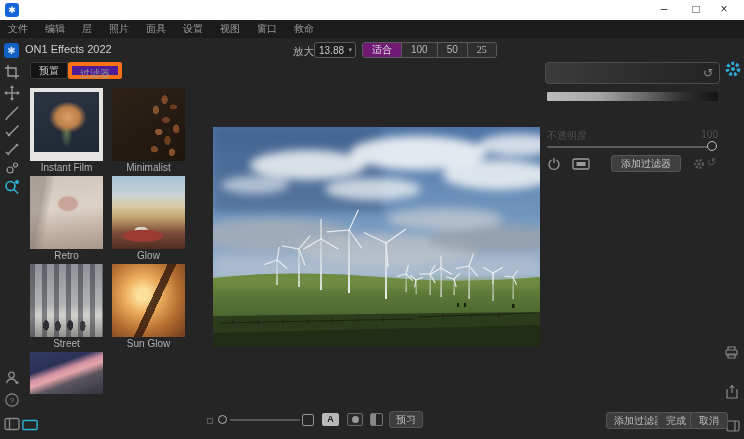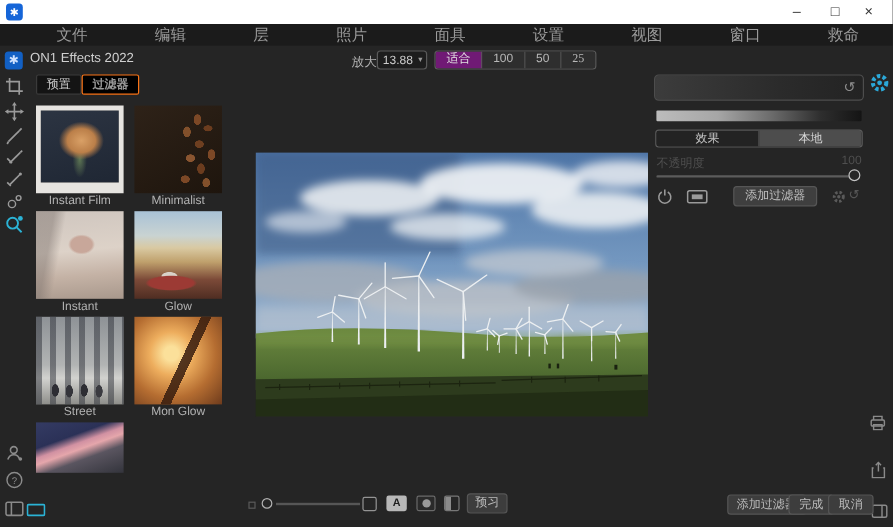--- a/index.html
+++ b/index.html
@@ -12,21 +12,21 @@
   .titlebar .appico { position:absolute; left:5px; top:3px; width:14px; height:14px;
     background:#1565d8; border-radius:3px; color:#fff; font-size:9px; line-height:14px; text-align:center; }
   .titlebar .ttl { position:absolute; left:24px; top:4px; font-size:11px; color:#1a1a1a; white-space:nowrap; }
   .wctrl { position:absolute; top:0; height:20px; width:32px; text-align:center;
     font-size:12px; line-height:19px; color:#333; }
   .wmin { right:64px; } .wmax { right:32px; } .wcls { right:4px; }
 
   
   .menubar { position:absolute; left:0; top:20px; width:744px; height:18px; background:#1b1b1b;
     display:flex; align-items:center; padding-left:8px; }
-  .menubar span { font-size:13px; color:#9b9b9b; margin-right:17px; white-space:nowrap;margin-left:39px; }
+  .menubar span { font-size:10px; color:#9b9b9b; margin-right:17px; white-space:nowrap; }
 
   
   .appico2 { position:absolute; left:4px; top:43px; width:15px; height:15px; background:#1260c4;
     border-radius:3px; color:#cfe2ff; font-size:10px; line-height:15px; text-align:center; }
   .apptitle { position:absolute; left:25px; top:43px; font-size:11px; color:#cfcfcf; }
   .zoomlbl { position:absolute; left:293px; top:45px; font-size:10.5px; color:#b0b0b0; }
   .zoomsel { position:absolute; left:314px; top:42px; width:42px; height:16px; background:#1d1d1d;
     border:1px solid #5a5a5a; border-radius:3px; color:#cccccc; font-size:10px;
     display:flex; align-items:center; padding:0 3px 0 4px; }
   .zoomsel .caret { margin-left:auto; font-size:7px; color:#999; }
@@ -38,21 +38,21 @@
   .fitgroup .sel { background:#701a75; color:#e0e0e0; }
 
   
   .tool { position:absolute; left:4px; width:16px; height:16px; }
   .tool svg { width:16px; height:16px; }
 
   
   .ptab { position:absolute; top:62px; height:17px; font-size:10px; line-height:15px;
     padding:0 8px; border-radius:2px; }
   .ptab-presets { left:30px; background:#141414; border:1px solid #3a3a3a; color:#cccccc; }
-  .ptab-filters { left:68px; background:#000000; border:1px solid #f97316; color:#9a9a9a;font-weight:bold; }
+  .ptab-filters { left:68px; background:#4c1d95; border:4px solid #f97316; color:#9a9a9a; }
 
   .thumb { position:absolute; width:73px; height:73px; overflow:hidden; background:#333; }
   .tlabel { position:absolute; width:73px; height:11px; text-align:center; font-size:10px; color:#b2b2b2; }
 
   .th-instant { background:
     radial-gradient(ellipse 26px 22px at 52% 42%, #d9a066 0%, #bb7f49 45%, rgba(0,0,0,0) 72%),
     radial-gradient(ellipse 7px 18px at 50% 68%, #5d7553 0%, rgba(0,0,0,0) 85%),
     linear-gradient(165deg, #2c3442 0%, #1f2734 100%);
     border:4px solid #e6e4e0; border-bottom-width:9px; }
   .th-minimal { background:
@@ -255,27 +255,27 @@
   <div class="ptab ptab-presets">预置</div>
   <div class="ptab ptab-filters">过滤器</div>
 
   <div class="thumb th-instant" style="left:30px; top:88px"></div>
   <div class="thumb th-minimal" style="left:112px; top:88px"></div>
   <div class="tlabel" style="left:30px; top:162px">Instant Film</div>
   <div class="tlabel" style="left:112px; top:162px">Minimalist</div>
 
   <div class="thumb th-pastel" style="left:30px; top:176px"></div>
   <div class="thumb th-retro" style="left:112px; top:176px"></div>
-  <div class="tlabel" style="left:30px; top:250px">Instant</div>
+  <div class="tlabel" style="left:30px; top:250px">Retro</div>
   <div class="tlabel" style="left:112px; top:250px">Glow</div>
 
   <div class="thumb th-street" style="left:30px; top:264px"></div>
   <div class="thumb th-sunglow" style="left:112px; top:264px"></div>
   <div class="tlabel" style="left:30px; top:338px">Street</div>
-  <div class="tlabel" style="left:112px; top:338px">Mon Glow</div>
+  <div class="tlabel" style="left:112px; top:338px">Sun Glow</div>
 
   <div class="thumb th-mountain" style="left:30px; top:352px; height:42px"></div>
 
 
   <div class="photo">
     <svg width="327" height="220" viewBox="0 0 327 220">
       <defs>
         <linearGradient id="sky" x1="0" y1="0" x2="0" y2="1">
           <stop offset="0" stop-color="#4d74a6"></stop>
             <stop offset="0.6" stop-color="#7498c0"></stop>
@@ -414,24 +414,20 @@
           <rect x="251" y="176" width="2" height="4"></rect>
         <rect x="299" y="177" width="2.5" height="4"></rect>
       </g>
     </svg>
   </div>
 
   <div class="histbox">
     <span class="rst">↺</span>
   </div>
   <div class="gradstrip"></div>
-  <div class="ftabs">
-    <div class="ftab-effects">效果</div>
-    <div class="ftab-local">本地</div>
-  </div>
   <div class="oplbl">不透明度</div>
   <div class="opval">100</div>
   <div class="fslider-track"></div>
   <div class="fslider-handle"></div>
 
   <div class="rtool" style="left:547px; top:157px">
     <svg width="14" height="14" viewBox="0 0 14 14" stroke="#9a9a9a" stroke-width="1.3" fill="none">
       <path d="M4.5 3 A5 5 0 1 0 9.5 3"></path>
         <line x1="7" y1="1" x2="7" y2="6"></line>
       </svg>

